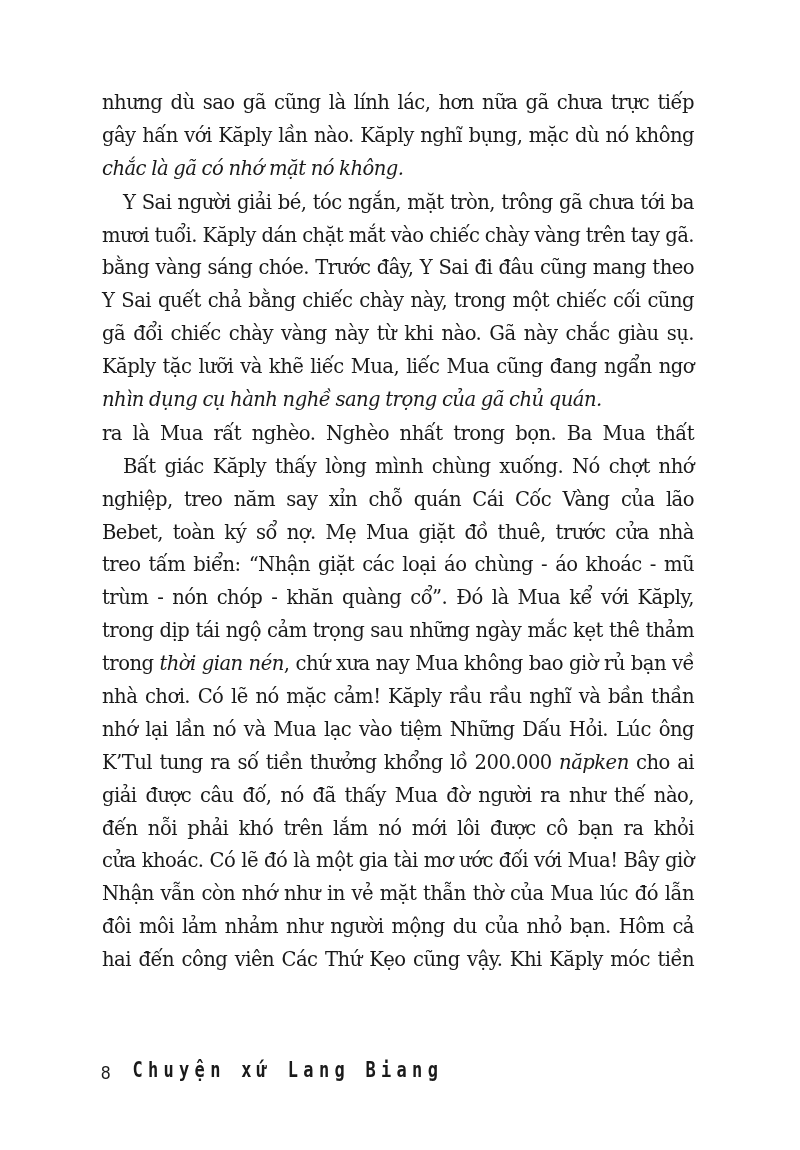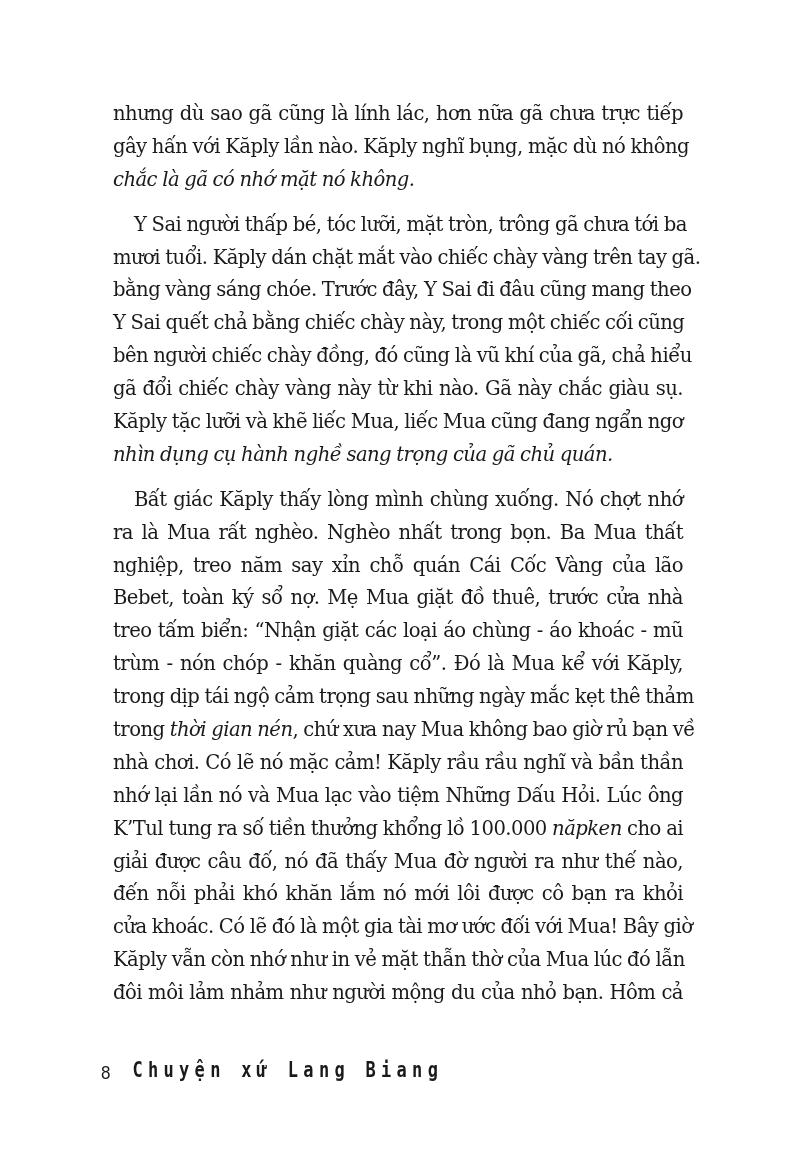--- a/index.html
+++ b/index.html
@@ -20,21 +20,21 @@
       top: 86px;
       width: 594px;
       font-family: "DejaVu Serif", "Liberation Serif", serif;
       font-size: 19.6px;
       line-height: 32.9px;
       text-align: justify;
       letter-spacing: -0.55px;
       word-spacing: -0.5px;
     }
     .para {
-      margin: 12px;
+      margin: 1px;
       text-indent: 0;
     }
     .para.indent {
       text-indent: 21px;
     }
     .line {
       display: block;
       text-align: justify;
       text-align-last: justify;
       white-space: nowrap;
@@ -83,47 +83,47 @@
 
 <div class="page-body">
 
   <p class="para">
     <span class="line">nhưng dù sao gã cũng là lính lác, hơn nữa gã chưa trực tiếp</span>
     <span class="line">gây hấn với Kăply lần nào. Kăply nghĩ bụng, mặc dù nó không</span>
     <span class="line last">chắc là gã có nhớ mặt nó không.</span>
   </p>
 
   <p class="para indent">
-    <span class="line first">Y Sai người thấp bé, tóc lưỡi, mặt tròn, trông gã chưa tới ba</span>
+    <span class="line first">Y Sai người giải bé, tóc ngắn, mặt tròn, trông gã chưa tới ba</span>
     <span class="line">mươi tuổi. Kăply dán chặt mắt vào chiếc chày vàng trên tay gã.</span>
     <span class="line">bằng vàng sáng chóe. Trước đây, Y Sai đi đâu cũng mang theo</span>
     <span class="line">Y Sai quết chả bằng chiếc chày này, trong một chiếc cối cũng</span>
-    <span class="line">bên người chiếc chày đồng, đó cũng là vũ khí của gã, chả hiểu</span>
     <span class="line">gã đổi chiếc chày vàng này từ khi nào. Gã này chắc giàu sụ.</span>
     <span class="line">Kăply tặc lưỡi và khẽ liếc Mua, liếc Mua cũng đang ngẩn ngơ</span>
     <span class="line last">nhìn dụng cụ hành nghề sang trọng của gã chủ quán.</span>
   </p>
 
   <p class="para indent">
+    <span class="line">ra là Mua rất nghèo. Nghèo nhất trong bọn. Ba Mua thất</span>
     <span class="line first">Bất giác Kăply thấy lòng mình chùng xuống. Nó chợt nhớ</span>
-    <span class="line">ra là Mua rất nghèo. Nghèo nhất trong bọn. Ba Mua thất</span>
     <span class="line">nghiệp, treo năm say xỉn chỗ quán Cái Cốc Vàng của lão</span>
     <span class="line">Bebet, toàn ký sổ nợ. Mẹ Mua giặt đồ thuê, trước cửa nhà</span>
     <span class="line">treo tấm biển: “Nhận giặt các loại áo chùng - áo khoác - mũ</span>
     <span class="line">trùm - nón chóp - khăn quàng cổ”. Đó là Mua kể với Kăply,</span>
     <span class="line">trong dịp tái ngộ cảm trọng sau những ngày mắc kẹt thê thảm</span>
     <span class="line"><span>trong </span><em>thời gian nén</em><span>, chứ xưa nay Mua không bao giờ rủ bạn về</span></span>
     <span class="line">nhà chơi. Có lẽ nó mặc cảm! Kăply rầu rầu nghĩ và bần thần</span>
     <span class="line">nhớ lại lần nó và Mua lạc vào tiệm Những Dấu Hỏi. Lúc ông</span>
-    <span class="line"><span>K’Tul tung ra số tiền thưởng khổng lồ 100.000 </span><em>năpken</em><span> cho ai</span></span>
+    <span class="line"><span>K’Tul tung ra số tiền thưởng khổng lồ 200.000 </span><em>năpken</em><span> cho ai</span></span>
     <span class="line">giải được câu đố, nó đã thấy Mua đờ người ra như thế nào,</span>
-    <span class="line">đến nỗi phải khó khăn lắm nó mới lôi được cô bạn ra khỏi</span>
+    <span class="line">đến nỗi phải khó trên lắm nó mới lôi được cô bạn ra khỏi</span>
     <span class="line">cửa khoác. Có lẽ đó là một gia tài mơ ước đối với Mua! Bây giờ</span>
-    <span class="line">Kăply vẫn còn nhớ như in vẻ mặt thẫn thờ của Mua lúc đó lẫn</span>
+    <span class="line">Nhận vẫn còn nhớ như in vẻ mặt thẫn thờ của Mua lúc đó lẫn</span>
     <span class="line">đôi môi lảm nhảm như người mộng du của nhỏ bạn. Hôm cả</span>
+    <span class="line">hai đến công viên Các Thứ Kẹo cũng vậy. Khi Kăply móc tiền</span>
   </p>
 
 </div>
 
 <div class="footer">
   <span class="page-number">8</span>
   <span class="running-title">Chuyện xứ Lang Biang</span>
 </div>
 
 </body></html>

